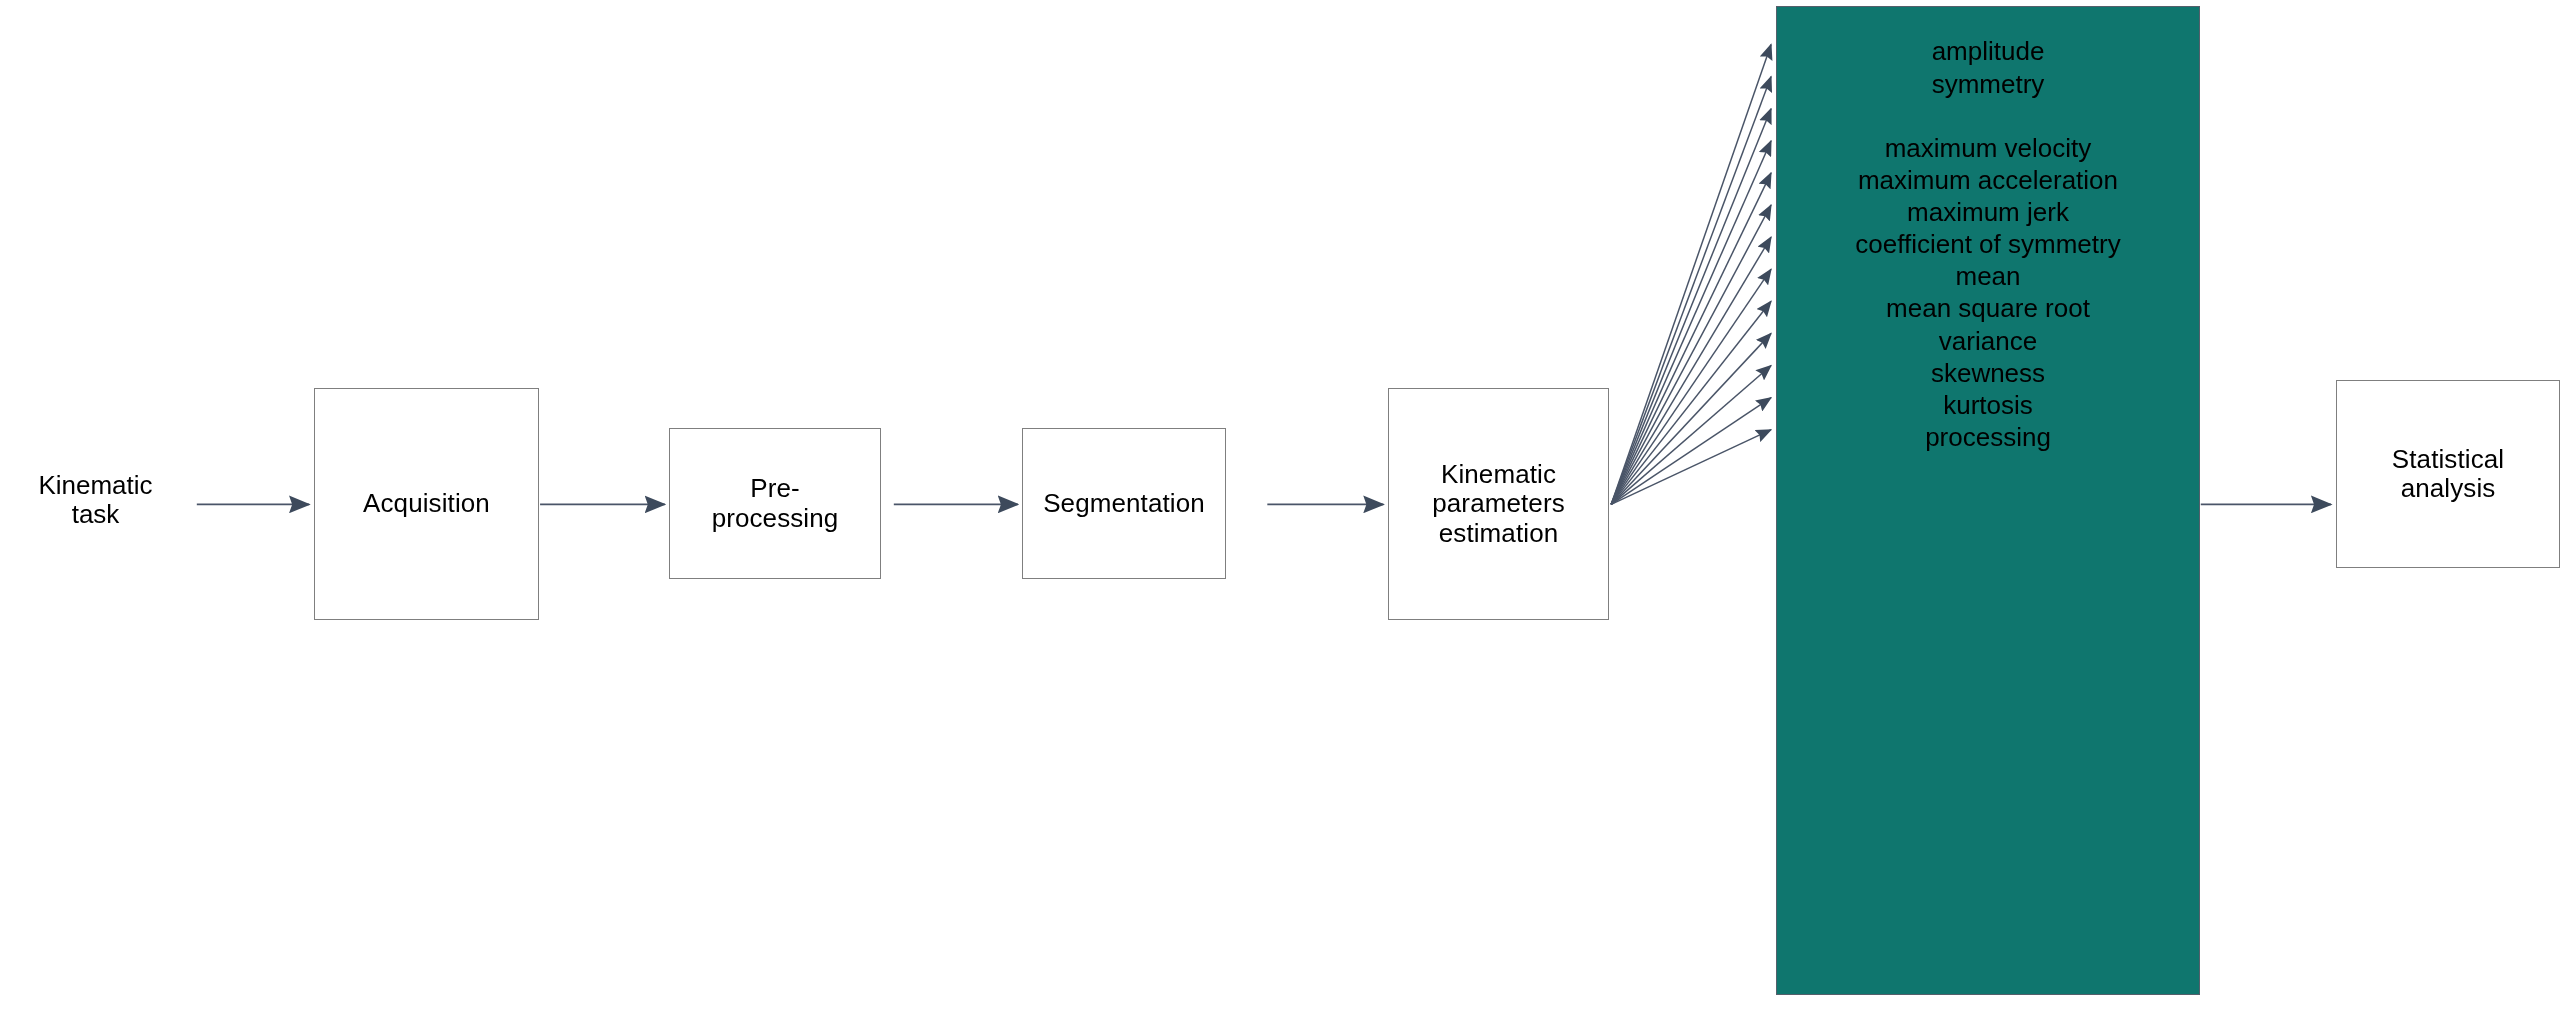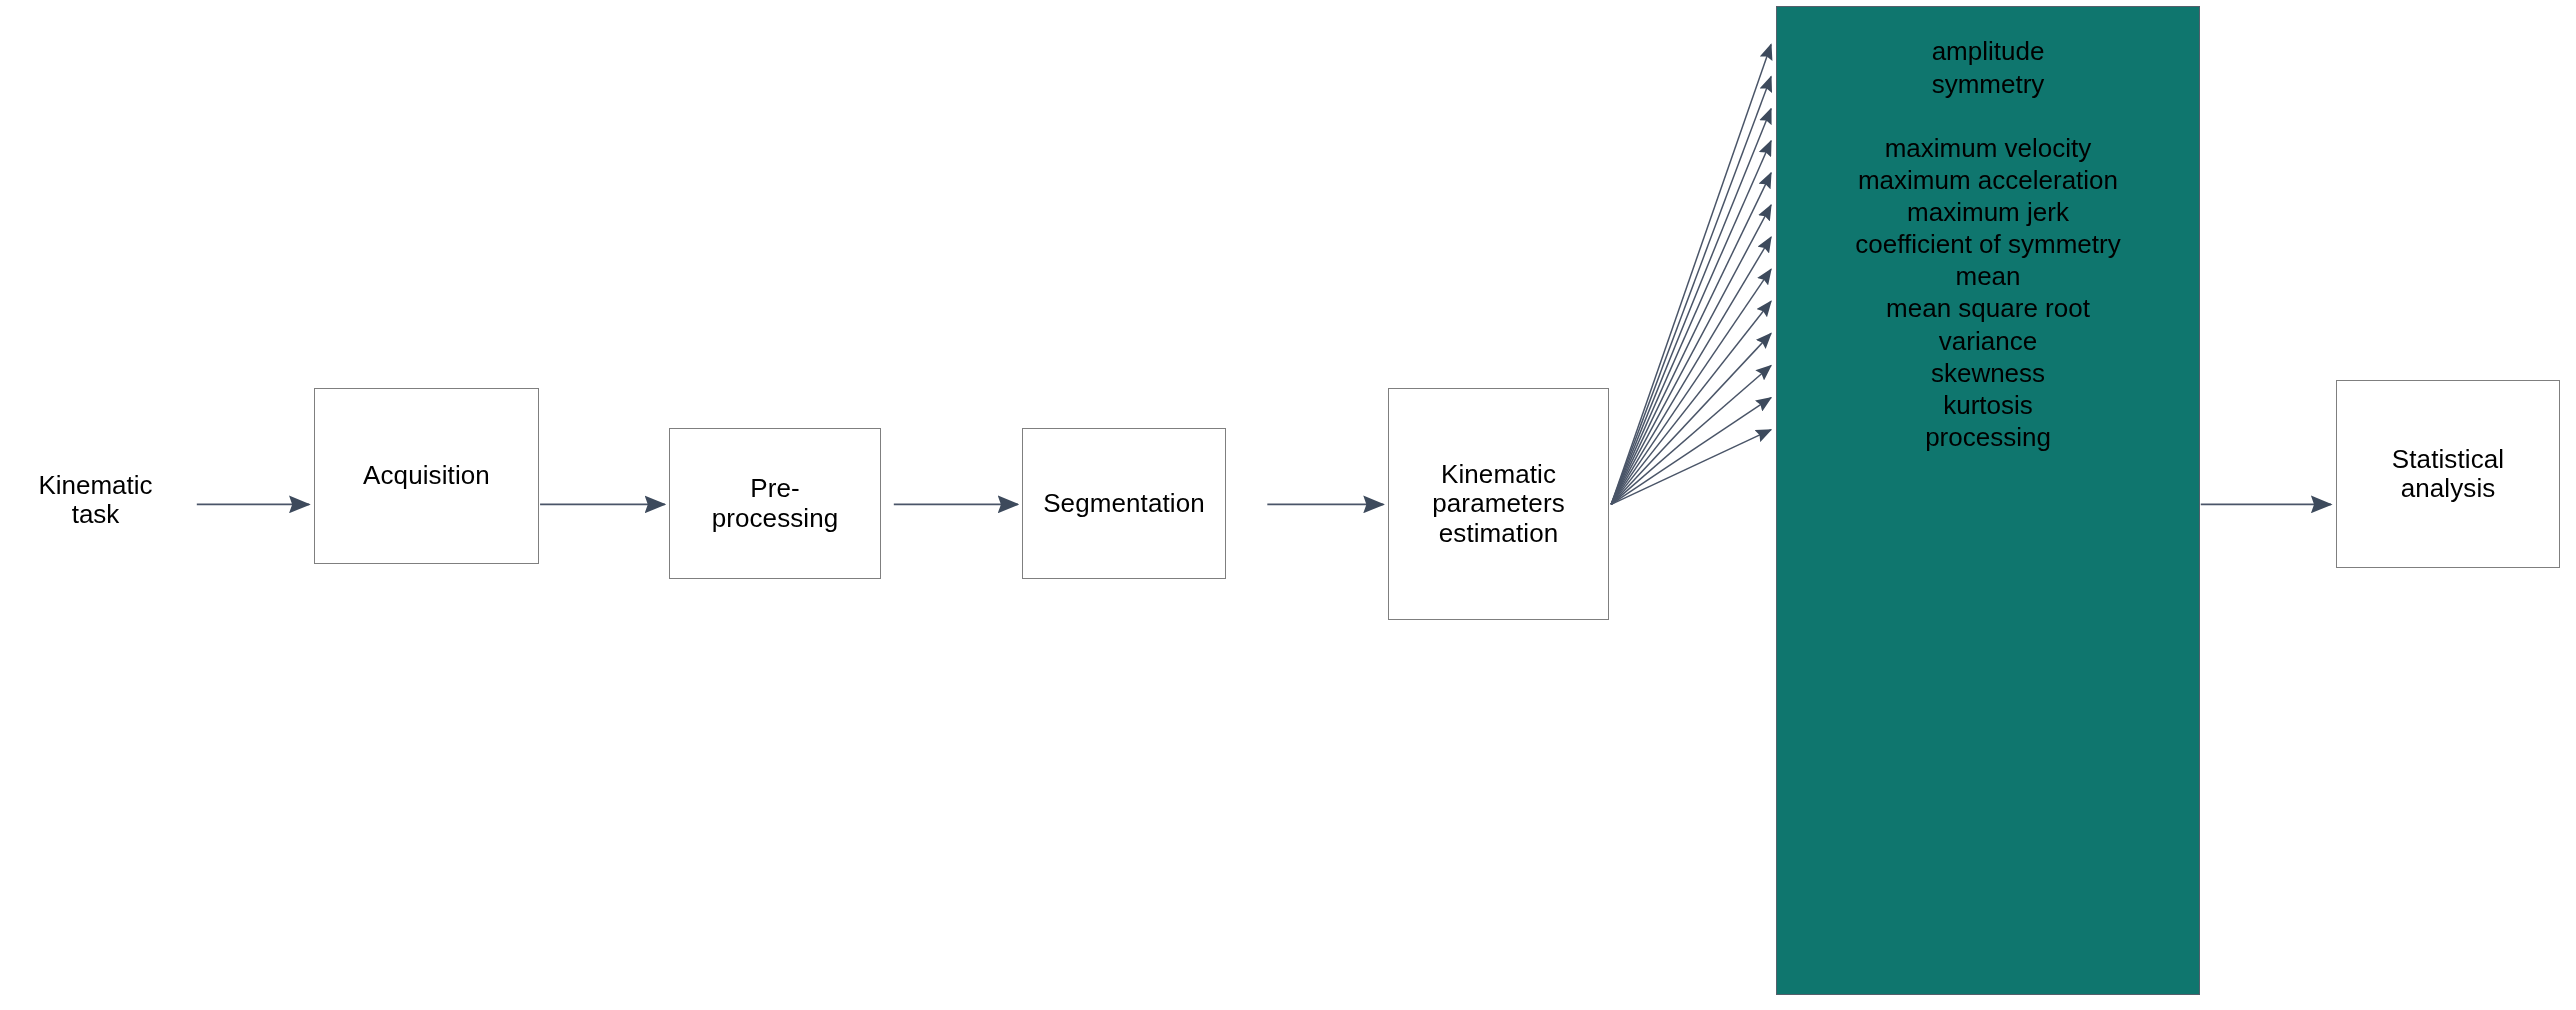--- a/index.html
+++ b/index.html
@@ -104,21 +104,21 @@
       <line x1="2609" y1="817" x2="2868" y2="540"></line>
       <line x1="2609" y1="817" x2="2868" y2="592"></line>
       <line x1="2609" y1="817" x2="2868" y2="644"></line>
       <line x1="2609" y1="817" x2="2868" y2="696"></line>
     </g>
   </svg>
 
   <div class="free-label" style="left:0px; top:471px; width:191px;">Kinematic
 task</div>
 
-  <div class="node-box" style="left:314px; top:388px; width:225px; height:176px;">
+  <div class="node-box" style="left:314px; top:388px; width:225px; height:232px;">
     <span class="node-label">Acquisition</span>
   </div>
 
   <div class="node-box" style="left:669px; top:428px; width:212px; height:151px;">
     <span class="node-label">Pre-
 processing</span>
   </div>
 
   <div class="node-box" style="left:1022px; top:428px; width:204px; height:151px;">
     <span class="node-label">Segmentation</span>

